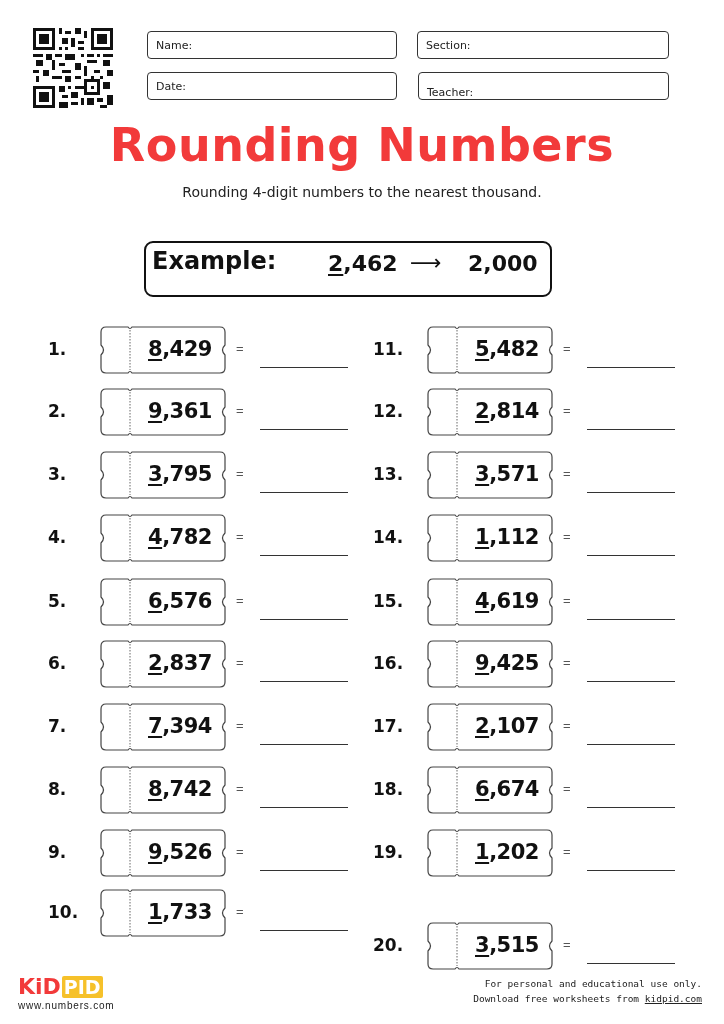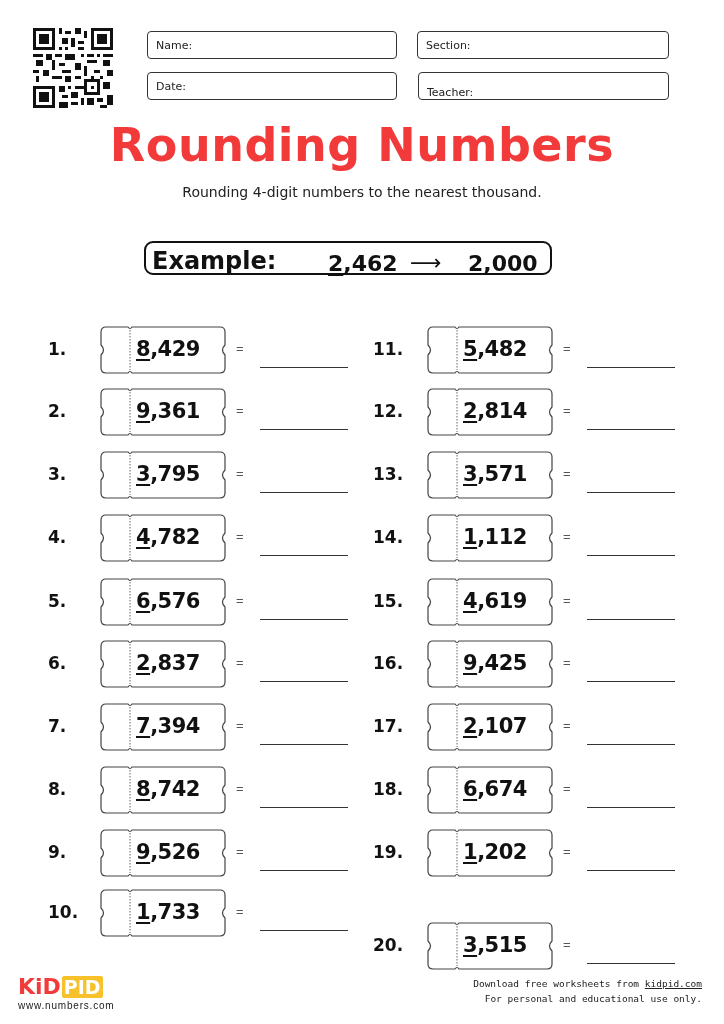--- a/index.html
+++ b/index.html
@@ -5,32 +5,32 @@
   html, body { margin: 0; padding: 0; background: #ffffff; }
   body { width: 724px; height: 1024px; position: relative; overflow: hidden; font-family: "Liberation Sans", sans-serif; color: #111; }
 
   .qr { position: absolute; left: 33px; top: 28px; width: 80px; height: 80px; }
 
   .field { position: absolute; height: 28px; border: 1.5px solid #333; border-radius: 4px; box-sizing: border-box; padding-left: 8px; display: flex; align-items: center; font-size: 11px; color: #222; font-family: "DejaVu Sans", sans-serif; }
 
   .title { position: absolute; left: 0; width: 724px; top: 118px; text-align: center; color: #f23a3a; font-family: "DejaVu Sans", sans-serif; font-weight: bold; font-size: 46px; letter-spacing: 0.5px; }
   .subtitle { position: absolute; left: 0; width: 724px; top: 184px; text-align: center; font-size: 14px; color: #222; font-family: "DejaVu Sans", sans-serif; }
 
-  .example { position: absolute; left: 144px; top: 241px; width: 408px; height: 34px; border: 2px solid #111; border-radius: 9px; box-sizing: border-box; display: flex; align-items: center; font-family: "DejaVu Sans", sans-serif; font-weight: bold; font-size: 24px; }
+  .example { position: absolute; left: 144px; top: 241px; width: 408px; height: 56px; border: 2px solid #111; border-radius: 9px; box-sizing: border-box; display: flex; align-items: center; font-family: "DejaVu Sans", sans-serif; font-weight: bold; font-size: 24px; }
   .example .lbl { position: absolute; left: 6px; top: 4px; }
   .example .num { position: absolute; left: 182px; top: 8px; font-size: 22px; }
   .example .arrow { position: absolute; left: 264px; top: 7px; font-size: 22px; font-weight: normal; }
   .example .res { position: absolute; left: 322px; top: 8px; font-size: 22px; }
   .ul { text-decoration: underline; text-underline-offset: 3px; text-decoration-thickness: 2px; }
 
   .item { position: absolute; height: 48px; width: 330px; }
   .item .idx { position: absolute; left: 0; top: 13px; font-family: "DejaVu Sans", sans-serif; font-weight: bold; font-size: 17px; }
   .item .ticket { position: absolute; left: 52px; top: 0; width: 126px; height: 48px; }
   .item .ticket svg { position: absolute; left: 0; top: 0; }
-  .item .val { position: absolute; left: 36px; top: 11px; width: 88px; text-align: left; font-family: "DejaVu Sans", sans-serif; font-weight: bold; font-size: 21px; letter-spacing: -0.5px; }
+  .item .val { position: absolute; left: 36px; top: 11px; width: 88px; text-align: center; font-family: "DejaVu Sans", sans-serif; font-weight: bold; font-size: 21px; letter-spacing: -0.5px; }
   .item .eq { position: absolute; left: 188px; top: 15px; font-size: 13px; color: #555; }
   .item .line { position: absolute; left: 212px; top: 41px; width: 88px; height: 0; border-top: 1.5px solid #333; }
 
   .footer-logo { position: absolute; left: 18px; top: 974px; font-family: "DejaVu Sans", sans-serif; font-weight: bold; font-size: 22px; display: flex; align-items: center; }
   .footer-logo .kid { color: #f23a3a; letter-spacing: 0px; }
   .footer-logo .pid { background: #f6c12a; color: #fff; padding: 0 2px; margin-left: 1px; border-radius: 2px; font-size: 19px; line-height: 22px; }
   .footer-url { position: absolute; left: 18px; top: 1000px; font-size: 10px; color: #222; letter-spacing: 0.8px; }
   .footer-note { position: absolute; right: 22px; top: 976px; text-align: right; font-family: "DejaVu Sans Mono", monospace; font-size: 9.5px; line-height: 15px; color: #222; }
   .footer-note a { color: #222; text-decoration: underline; }
 </style>
@@ -369,15 +369,15 @@
     <div class="line"></div>
   </div>
   </div>
 
 <div class="footer-logo">
   <span class="kid">KiD</span>
     <span class="pid">PID</span>
 </div>
 <div class="footer-url">www.numbers.com</div>
 <div class="footer-note">
+  <div>For personal and educational use only.</div>
   <div><span>Download free worksheets from </span><a>kidpid.com</a></div>
-  <div>For personal and educational use only.</div>
 </div>
 
 </body></html>

